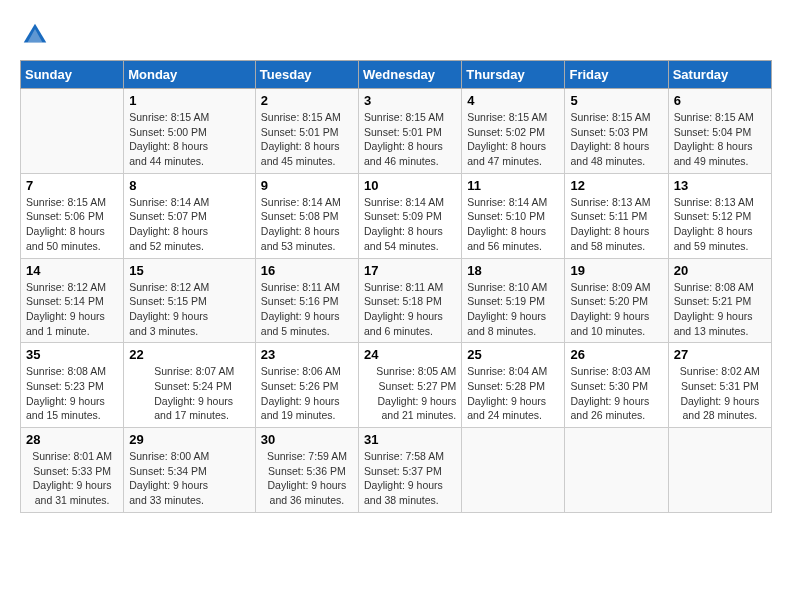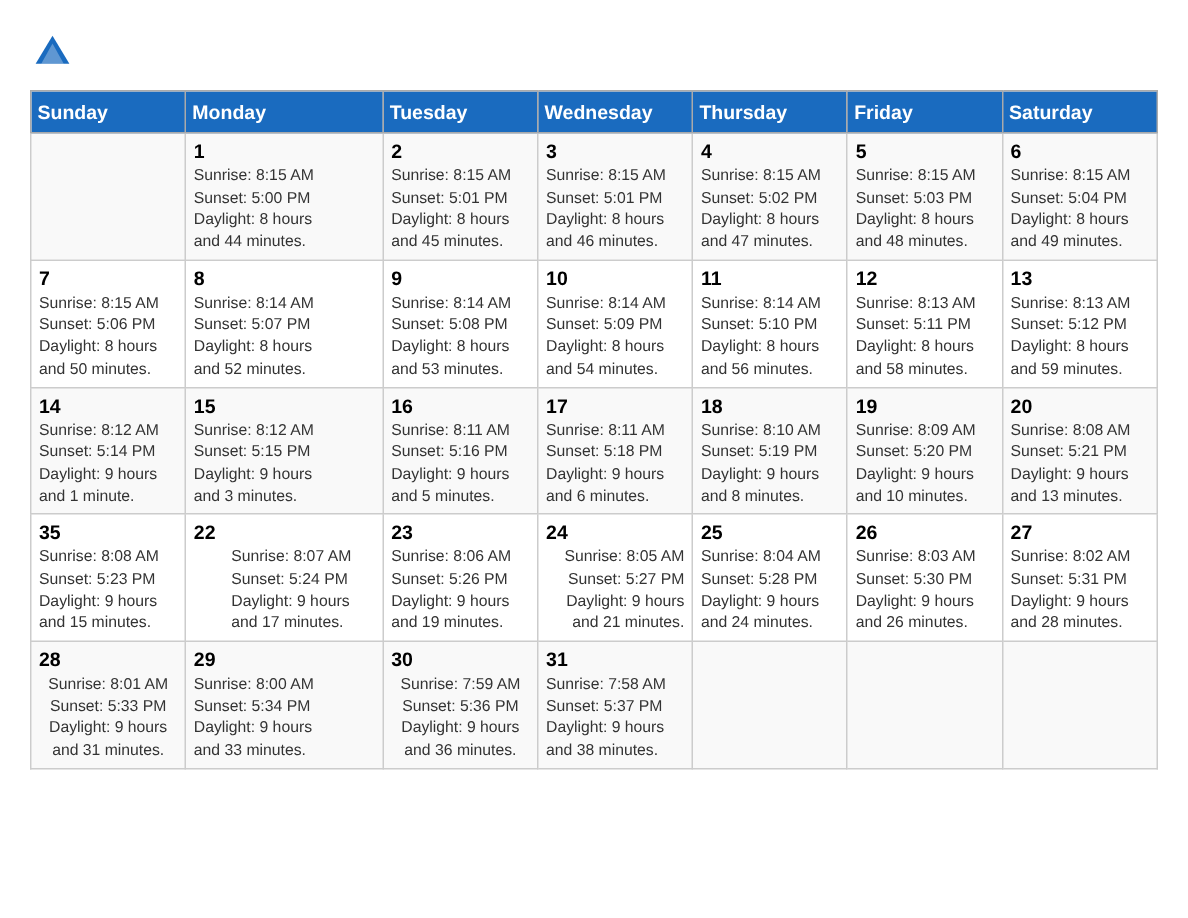--- a/index.html
+++ b/index.html
@@ -312,21 +312,21 @@
         </td>
         <td>
           <span class="day-number">26</span>
           <div class="day-info" style="white-space: pre-line;">Sunrise: 8:03 AM
 Sunset: 5:30 PM
 Daylight: 9 hours
 and 26 minutes.</div>
         </td>
         <td>
           <span class="day-number">27</span>
-          <div class="day-info" style="white-space: pre-line;">Sunrise: 8:02 AM
+          <div class="day-info" style="white-space: pre-line; text-align: center;">Sunrise: 8:02 AM
 Sunset: 5:31 PM
 Daylight: 9 hours
 and 28 minutes.</div>
         </td>
       </tr>
       <tr>
         <td>
           <span class="day-number">28</span>
           <div class="day-info" style="white-space: pre-line; text-align: center;">Sunrise: 8:01 AM
 Sunset: 5:33 PM

